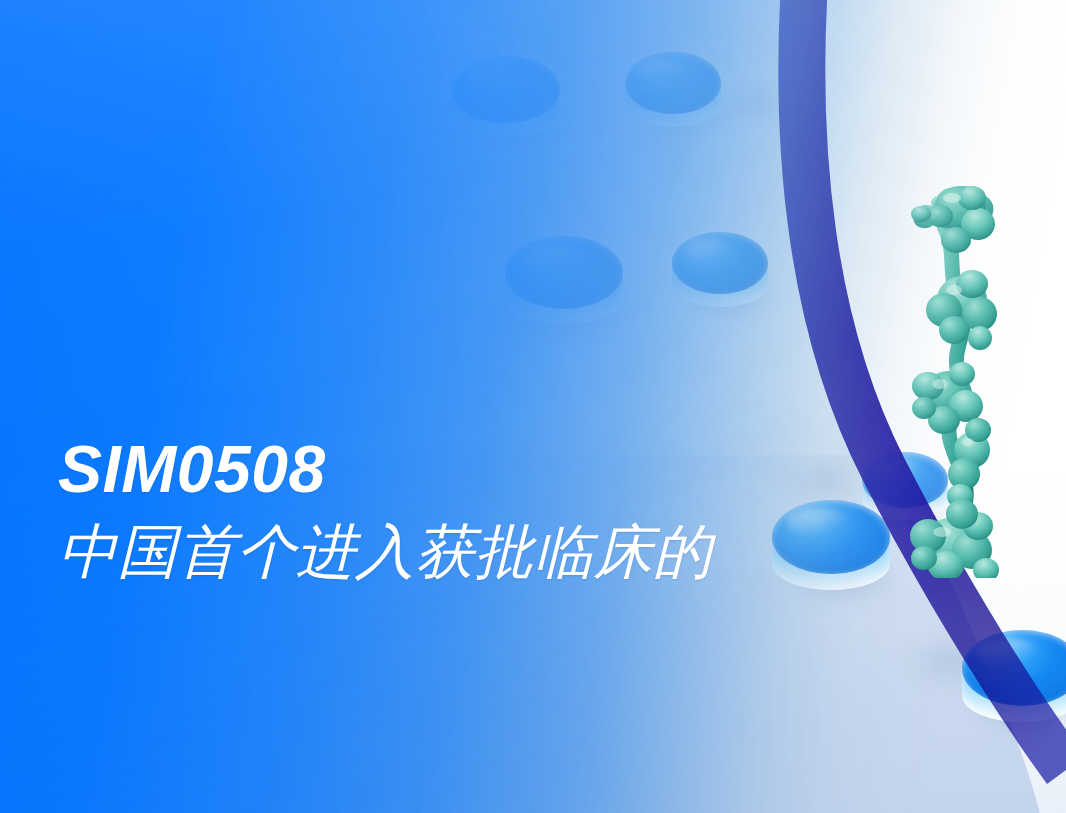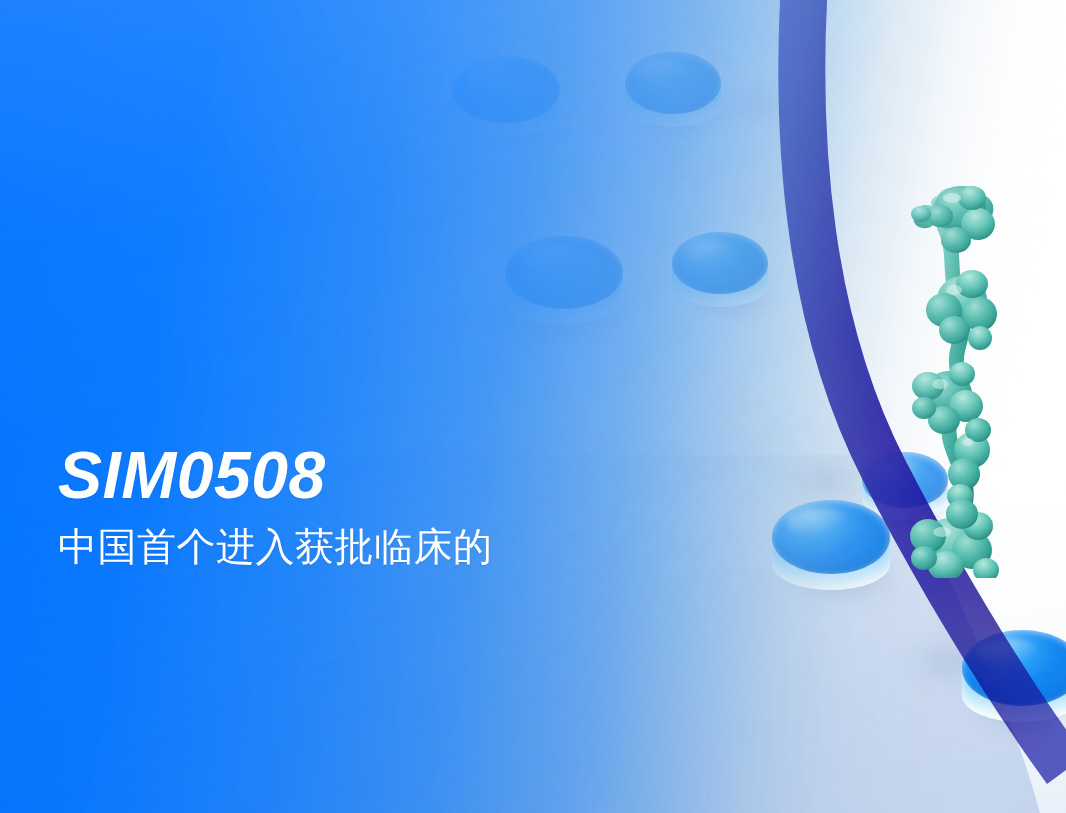--- a/index.html
+++ b/index.html
@@ -162,28 +162,29 @@
     width: 820px;
     color: #ffffff;
   }
   .headline .product-name {
     display: block;
     font-size: 66px;
     line-height: 1.0;
     font-weight: 700;
     font-style: italic;
     letter-spacing: 0.5px;
-    margin: 10px 0 16px 0;
+    margin: 4px 0 16px 0;
     text-shadow: 0 1px 2px rgba(0,60,150,0.18);
   }
   .headline .sub-line {
     display: block;
-    font-size: 39px;
+    font-size: 59px;
     line-height: 1.16;
     font-weight: 400;
+    font-style: italic;
     letter-spacing: 0.5px;
     white-space: nowrap;
     text-shadow: 0 1px 2px rgba(0,60,150,0.18);
     margin-top: 6px;
   }
 </style>
 </head>
 <body>
 
 <div id="banner">

